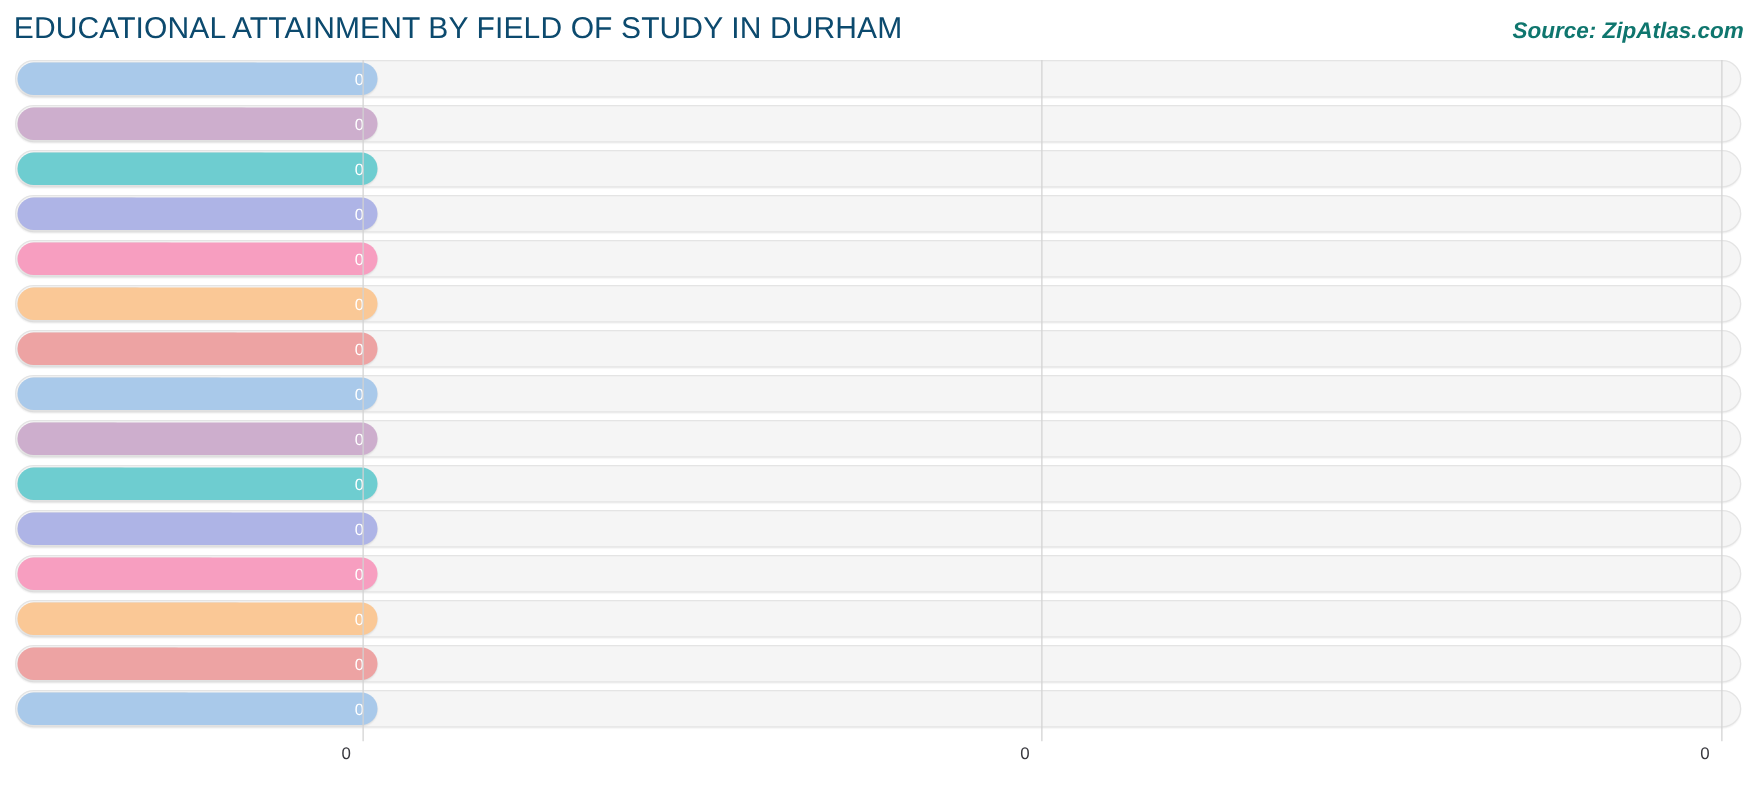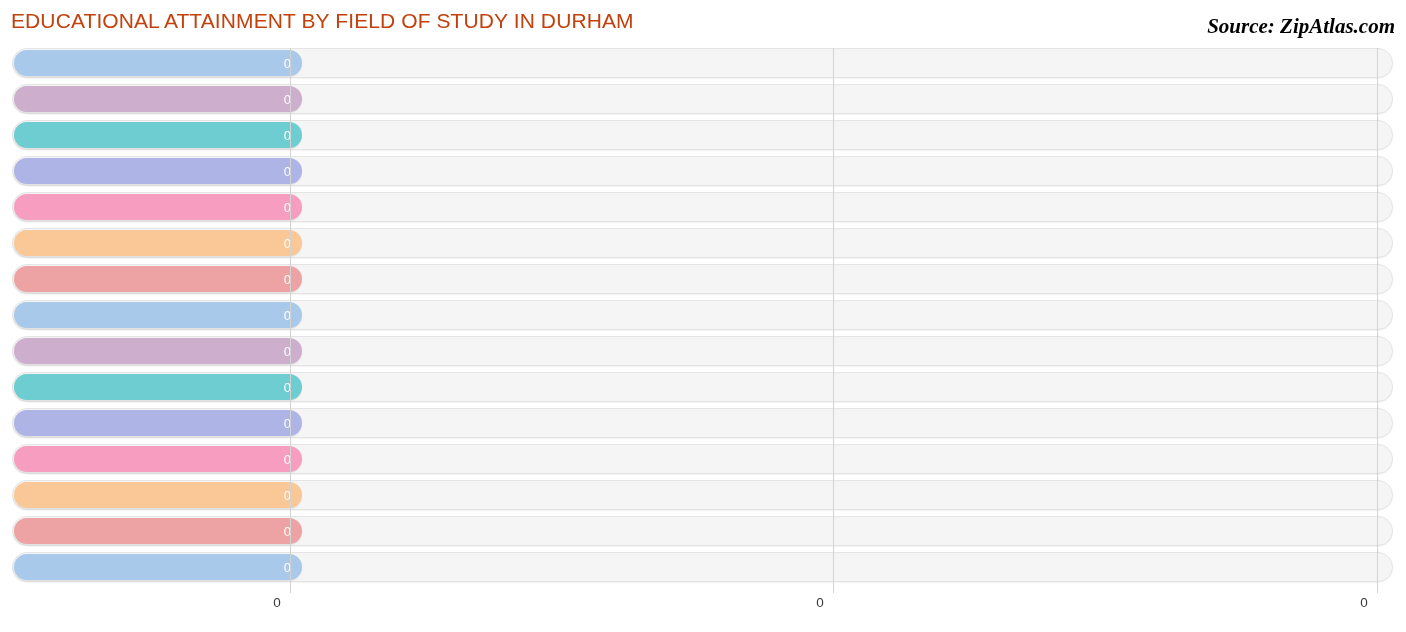--- a/index.html
+++ b/index.html
@@ -20,36 +20,35 @@
   .header {
     position: absolute;
     top: 0; left: 0;
     width: 1406px;
     height: 44px;
   }
   .chart-title {
     position: absolute;
     left: 11px;
     top: 9px;
-    font-size: 21px;
+    font-size: 24px;
     font-weight: 400;
-    color: #c2410c;
+    color: #0c4a6e;
     letter-spacing: 0.1px;
     white-space: nowrap;
   }
   .source {
     position: absolute;
     right: 11px;
     top: 14px;
-    font-size: 21px;
+    font-size: 18px;
     font-style: italic;
     font-weight: 700;
-    color: #000000;
+    color: #0f766e;
     white-space: nowrap;
-    font-family: Liberation Serif, serif;
   }
 
   
   .plot {
     position: absolute;
     left: 0;
     top: 48px;
     width: 1406px;
     height: 545px;
   }

